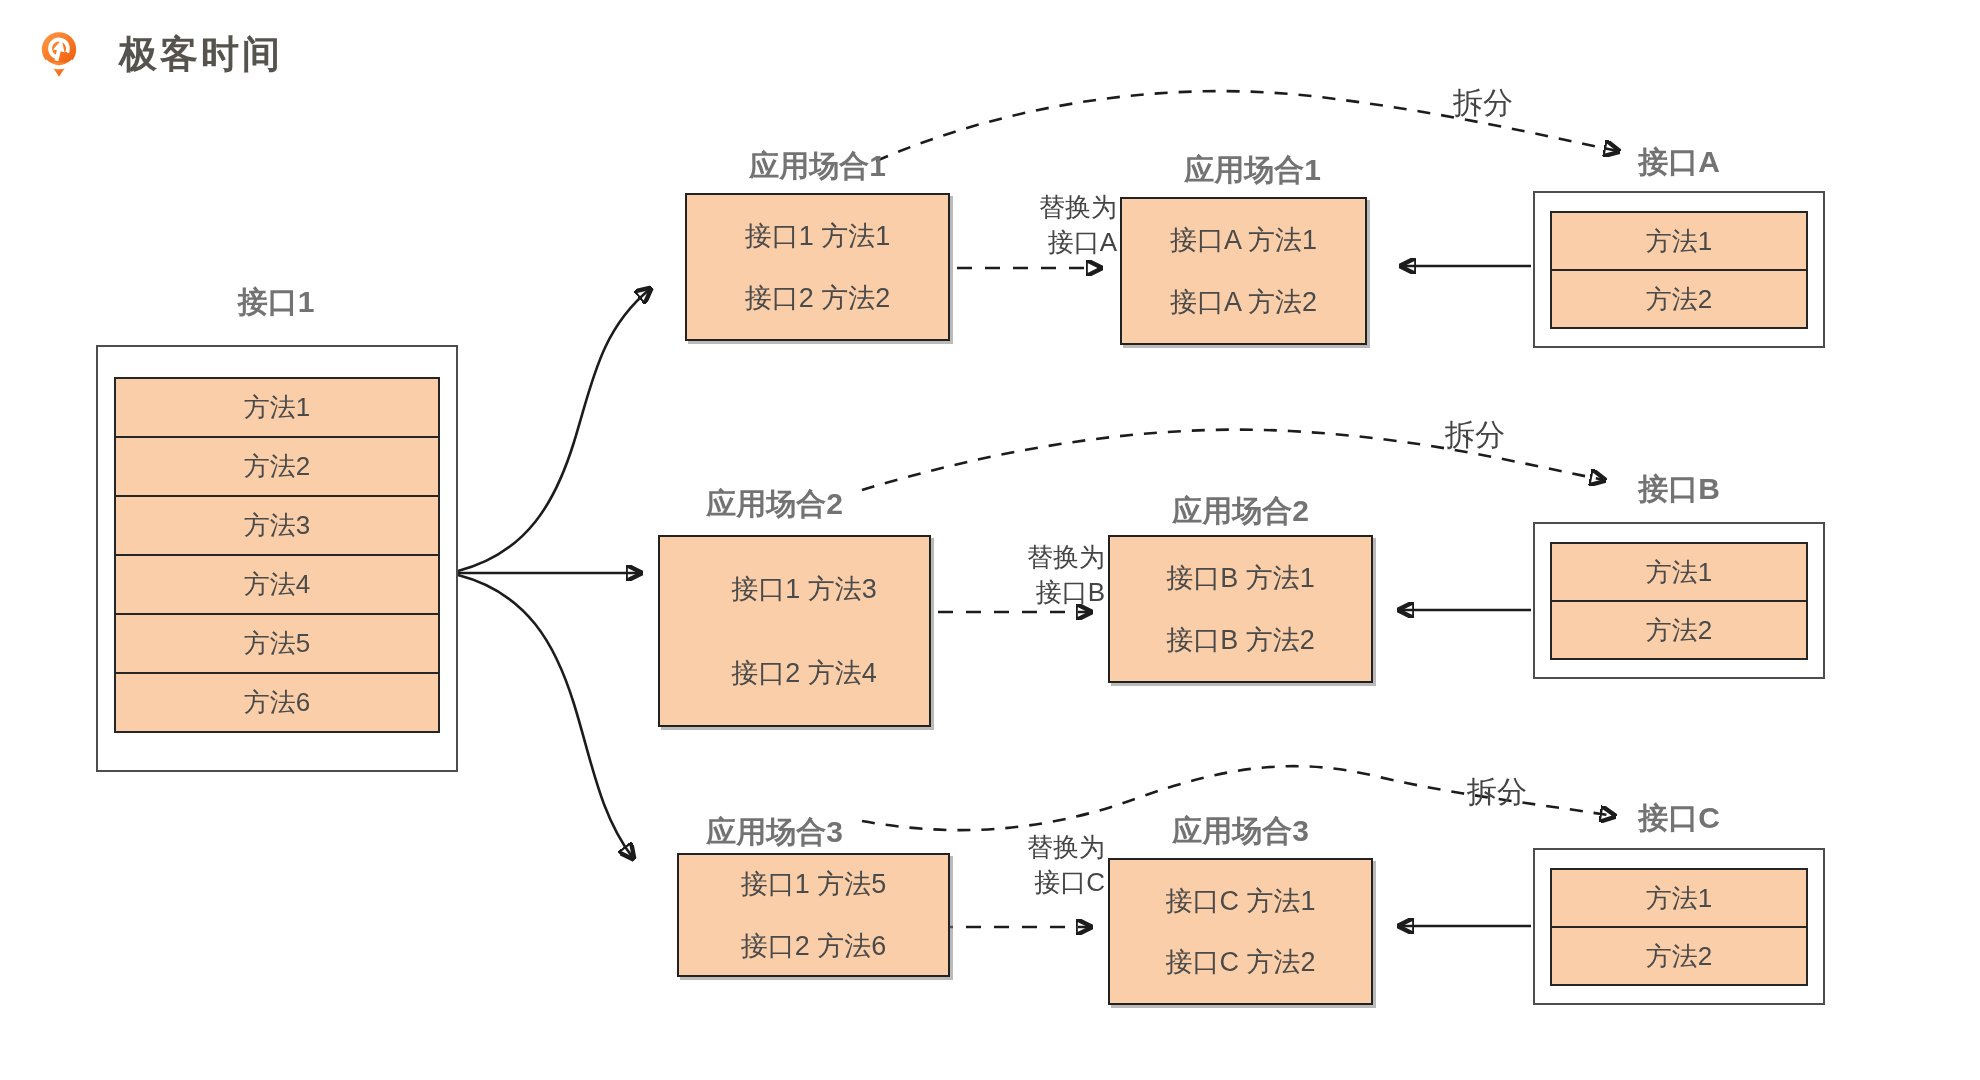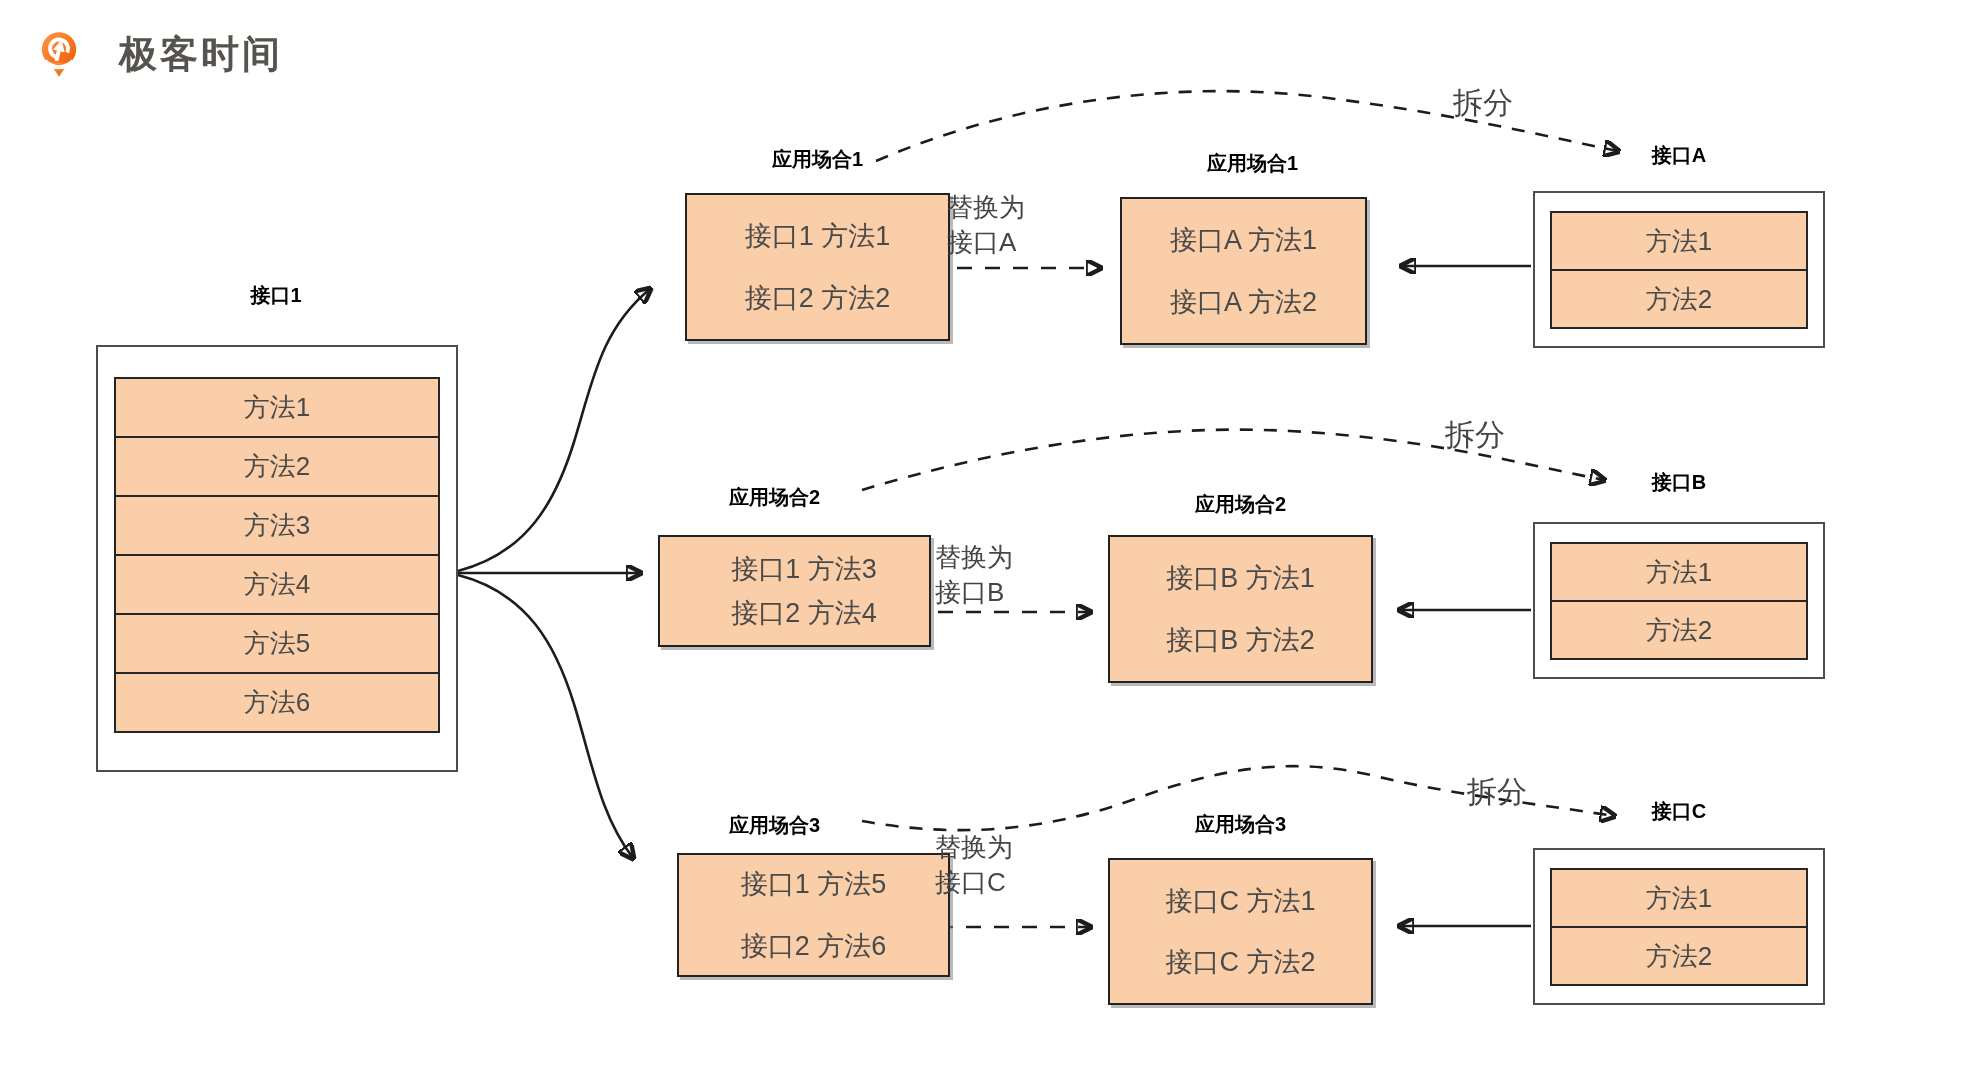--- a/index.html
+++ b/index.html
@@ -3,33 +3,33 @@
 <meta charset="utf-8">
 <style>
   html,body{margin:0;padding:0;background:#fff;}
   .stage{position:relative;width:1980px;height:1080px;background:#fff;overflow:hidden;
          font-family:"Liberation Sans","DejaVu Sans",sans-serif;color:#4a4a4a;}
   
   .logo{position:absolute;left:34px;top:28px;display:flex;align-items:center;gap:13px;}
   .logo svg{width:50px;height:52px;display:block;}
   .brand{font-size:38px;font-weight:700;color:#56524d;letter-spacing:3px;margin-left:22px;}
   
-  .lbl{position:absolute;font-size:20px;font-weight:700;color:#000000;text-align:center;white-space:nowrap;}
+  .lbl{position:absolute;font-size:30px;font-weight:700;color:#737373;text-align:center;white-space:nowrap;}
   .peach-box{position:absolute;background:#f9cea8;border:2px solid #222;
              box-shadow:3px 3px 0 rgba(130,130,130,.55);
              display:flex;flex-direction:column;justify-content:space-around;
              padding:10px 0;box-sizing:border-box;}
   .peach-box .bx-line{text-align:center;font-size:27px;color:#4a4a4a;}
   .frame{position:absolute;background:#fff;border:2px solid #4d4d4d;box-sizing:border-box;padding-left:16px;}
   .mrows{position:absolute;}
   .mrow{width:100%;height:61px;margin-top:-2px;background:#f9cea8;border:2px solid #262626;
         box-sizing:border-box;display:flex;align-items:center;justify-content:center;
         font-size:26px;color:#4a4a4a;}
   .mrow:first-child{margin-top:0;}
-  .replace{position:absolute;width:170px;text-align:left;font-size:26px;line-height:35px;color:#454545;}
+  .replace{position:absolute;width:170px;text-align:right;font-size:26px;line-height:35px;color:#454545;}
   .split{position:absolute;width:90px;text-align:center;font-size:30px;color:#454545;}
   .connectors{position:absolute;left:0;top:0;width:1980px;height:1080px;pointer-events:none;}
   .connectors path{fill:none;stroke:#1c1c1c;stroke-width:2.6;}
   .connectors path.dash{stroke-dasharray:13 11;}
   .connectors path.dashH{stroke-dasharray:15 13;}
 </style>
 </head>
 <body>
 
 <div class="stage">
@@ -109,21 +109,21 @@
   <div class="split" style="left:1438px;top:83px;">拆分</div>
   <div class="lbl" style="left:1533px;top:142px;width:292px;">接口A</div>
   <div class="frame" style="left:1533px;top:191px;width:292px;height:157px;">
     <div class="mrows" style="left:15px;top:18px;width:258px;">
       <div class="mrow" style="height:60px;">方法1</div>
       <div class="mrow" style="height:60px;">方法2</div>
     </div>
   </div>
 
   <div class="lbl" style="left:658px;top:484px;width:233px;">应用场合2</div>
-  <div class="peach-box" style="left:658px;top:535px;width:273px;height:112px;padding-left:19px;">
+  <div class="peach-box" style="left:658px;top:535px;width:273px;height:192px;padding-left:19px;">
     <div class="bx-line">接口1 方法3</div>
     <div class="bx-line">接口2 方法4</div>
   </div>
   <div class="replace" style="left:935px;top:540px;">
     <div>替换为</div>
     <div>接口B</div>
   </div>
   <div class="lbl" style="left:1108px;top:491px;width:265px;">应用场合2</div>
   <div class="peach-box" style="left:1108px;top:535px;width:265px;height:148px;">
     <div class="bx-line">接口B 方法1</div>

